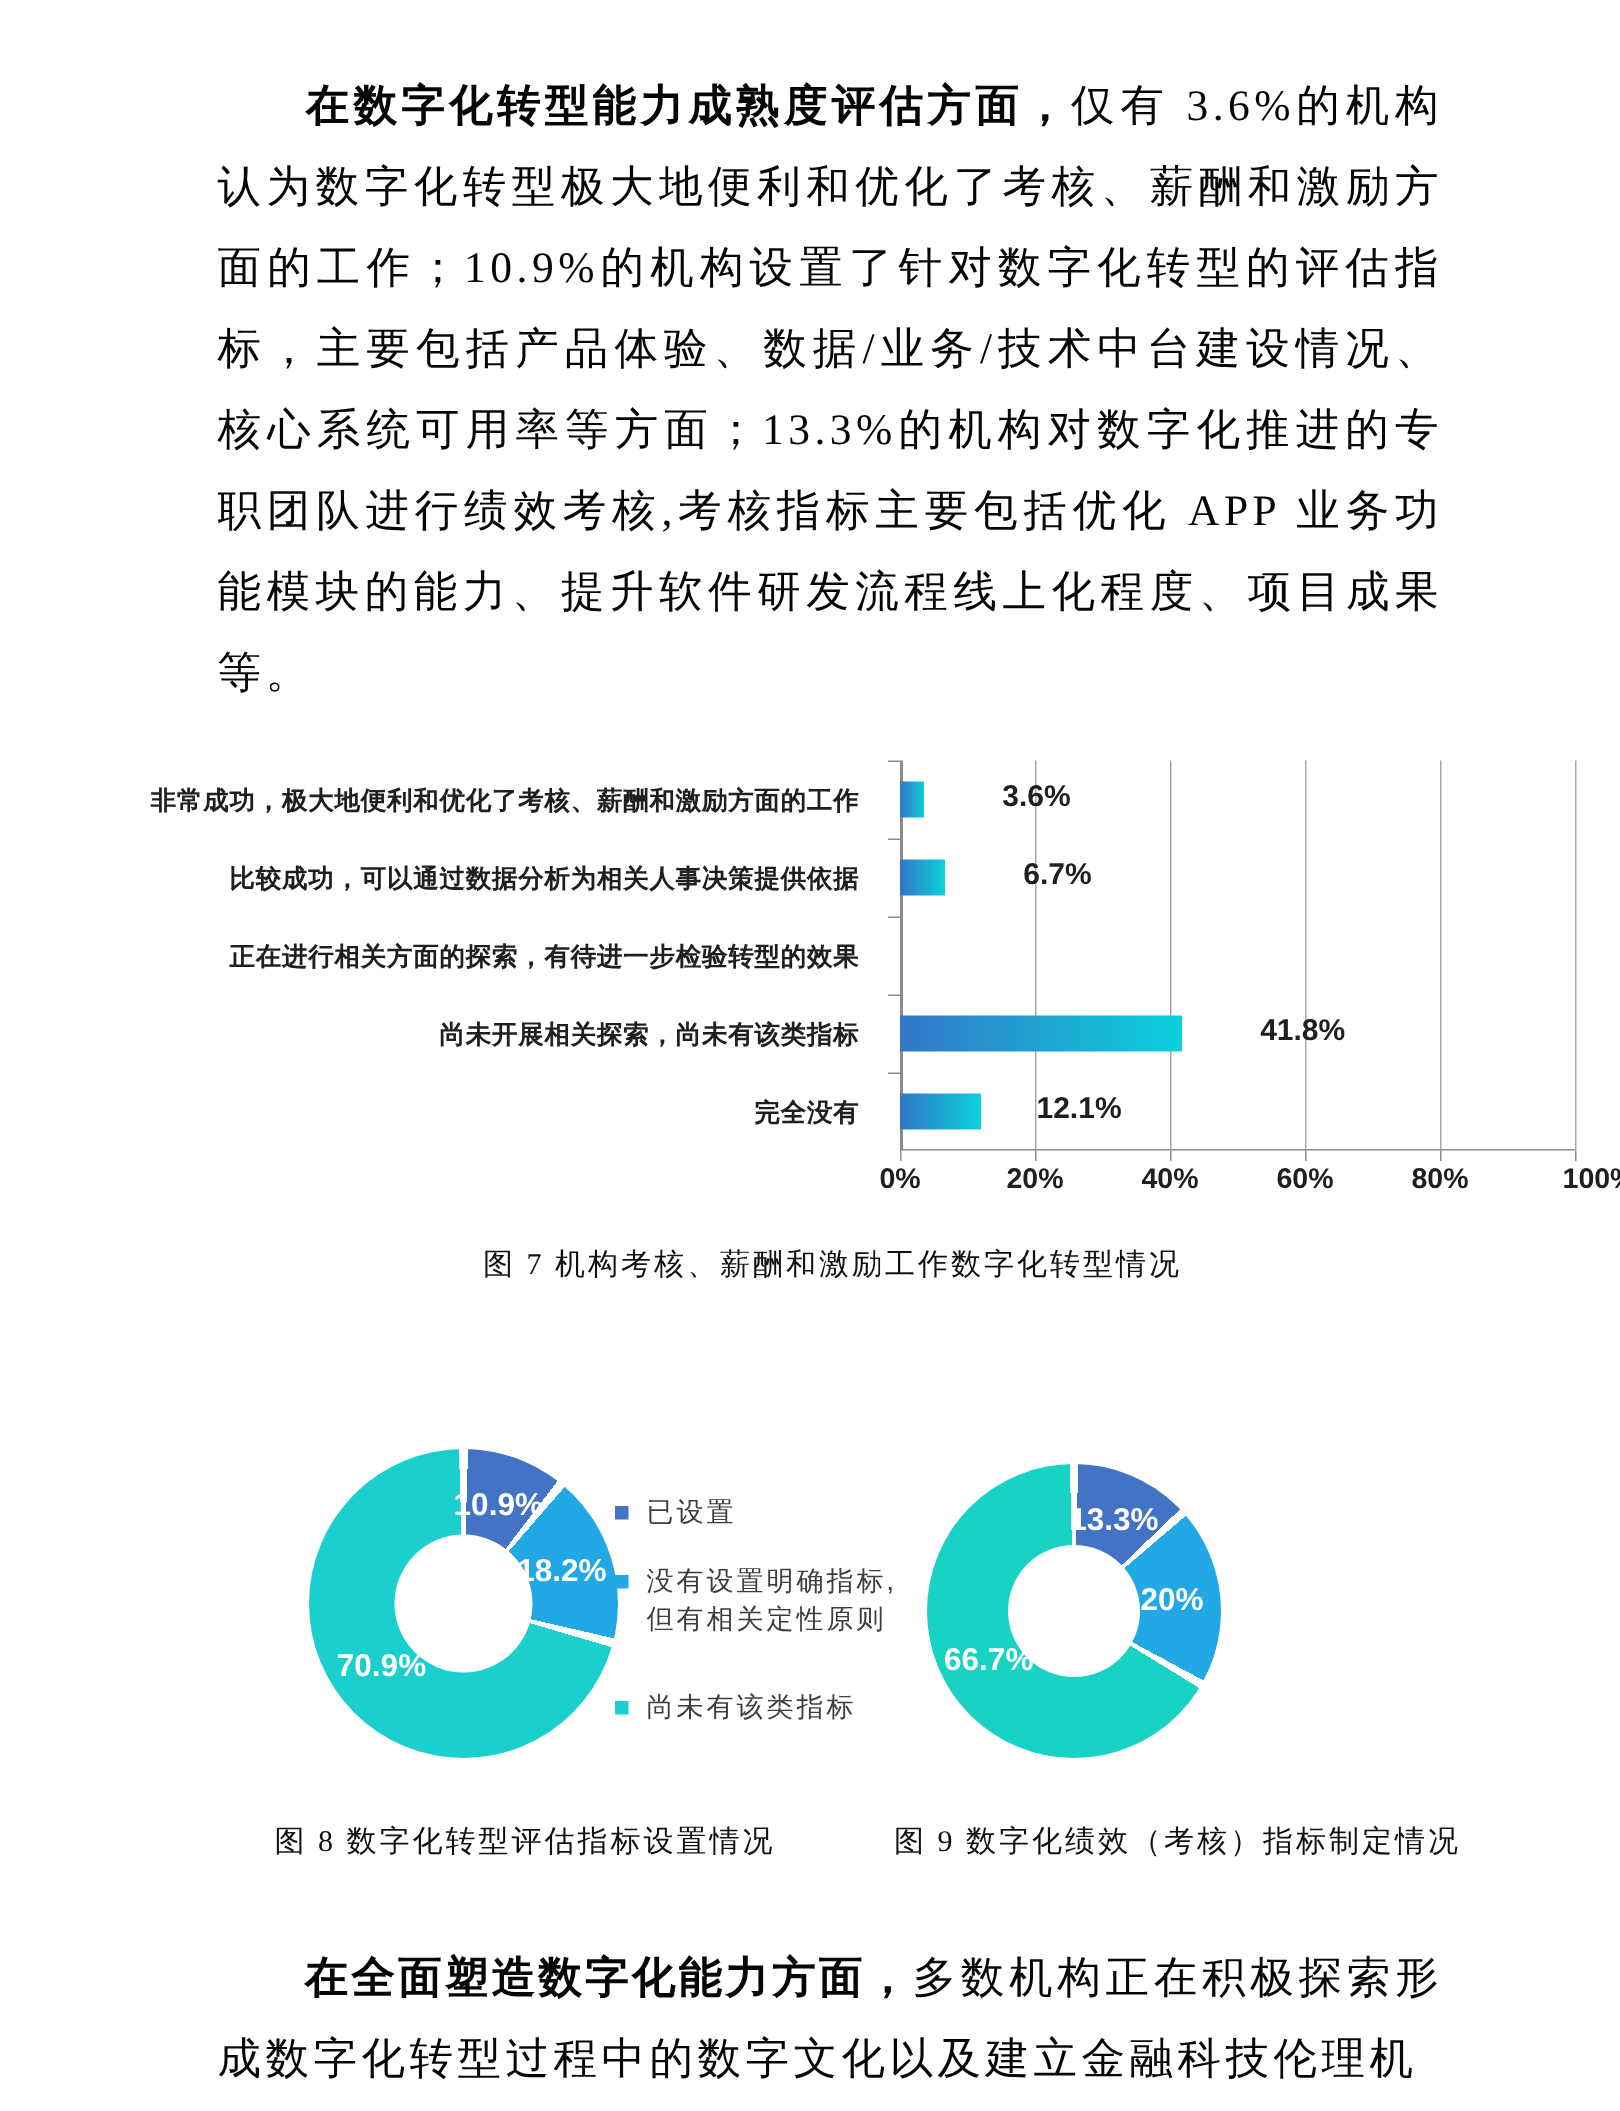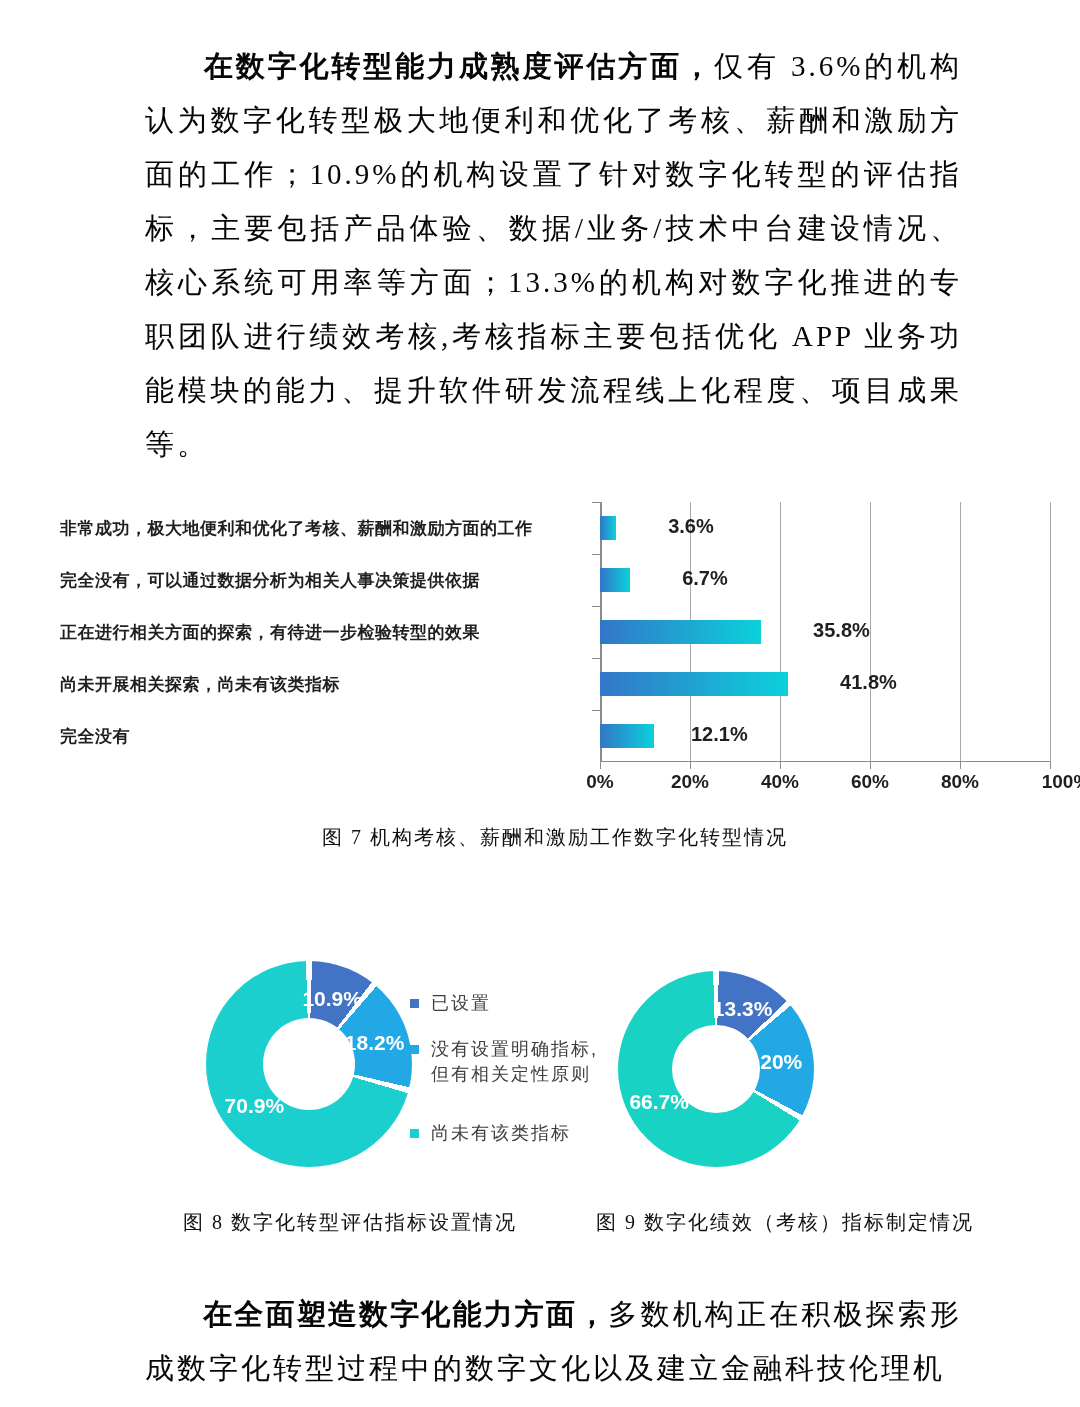--- a/index.html
+++ b/index.html
@@ -13,29 +13,29 @@
   .para {
     margin:0 118px 0 145px;
     font-size:29px; line-height:54px; letter-spacing:3px;
     text-align:justify; color:#060606;
   }
   .para .lead {
     font-weight:bold;
     font-family:"Liberation Sans", sans-serif;
     letter-spacing:2px;
   }
-  .p1 { padding-top:21px;margin-top:18px; }
+  .p1 { padding-top:44px; }
   .indent { display:inline-block; width:58px; }
 
   
   .chart7 { position:relative; margin:31px 0 0 60px; width:990px; }
   .c7-rows { position:relative; width:990px; height:260px; }
   .c7-row { position:relative; display:flex; height:52px; align-items:center; }
   .c7-label {
-    width:540px; padding-right:11px; text-align:left;
+    width:540px; padding-right:27px; text-align:right;
     font-family:"Liberation Sans", sans-serif; font-weight:bold;
     font-size:17px; color:#1f1f1f; white-space:nowrap; letter-spacing:0.5px;
   }
   .c7-barwrap { position:relative; width:450px; height:52px; }
   .c7-bar { position:absolute; top:14px; left:0; height:24px; }
   .c7-val {
     position:absolute; top:13px; white-space:nowrap;
     font-family:"Liberation Sans", sans-serif; font-weight:bold;
     font-size:20px; color:#1f1f1f;margin-left:40px;
   }
@@ -97,32 +97,28 @@
         <div class="ytick" style="left: 532px; top: 156px;"></div>
         <div class="ytick" style="left: 532px; top: 208px;"></div>
         <div class="c7-row">
           <div class="c7-label">非常成功，极大地便利和优化了考核、薪酬和激励方面的工作</div>
           <div class="c7-barwrap">
             <div class="c7-bar" style="width: 16.2px; background: linear-gradient(to right, rgb(51, 118, 200), rgb(11, 209, 219));"></div>
             <span class="c7-val" style="left: 28.2px;">3.6%</span>
           </div>
         </div>
         <div class="c7-row">
-          <div class="c7-label">完全没有，可以通过数据分析为相关人事决策提供依据</div>
+          <div class="c7-label">比较成功，可以通过数据分析为相关人事决策提供依据</div>
           <div class="c7-barwrap">
             <div class="c7-bar" style="width: 30.15px; background: linear-gradient(to right, rgb(51, 118, 200), rgb(11, 209, 219));"></div>
             <span class="c7-val" style="left: 42.15px;">6.7%</span>
           </div>
         </div>
         <div class="c7-row">
           <div class="c7-label">正在进行相关方面的探索，有待进一步检验转型的效果</div>
-          <div class="c7-barwrap">
-            <div class="c7-bar" style="width: 161.1px; background: linear-gradient(to right, rgb(51, 118, 200), rgb(11, 209, 219));"></div>
-            <span class="c7-val" style="left: 173.1px;">35.8%</span>
-          </div>
         </div>
         <div class="c7-row">
           <div class="c7-label">尚未开展相关探索，尚未有该类指标</div>
           <div class="c7-barwrap">
             <div class="c7-bar" style="width: 188.1px; background: linear-gradient(to right, rgb(51, 118, 200), rgb(11, 209, 219));"></div>
             <span class="c7-val" style="left: 200.1px;">41.8%</span>
           </div>
         </div>
         <div class="c7-row">
           <div class="c7-label">完全没有</div>

